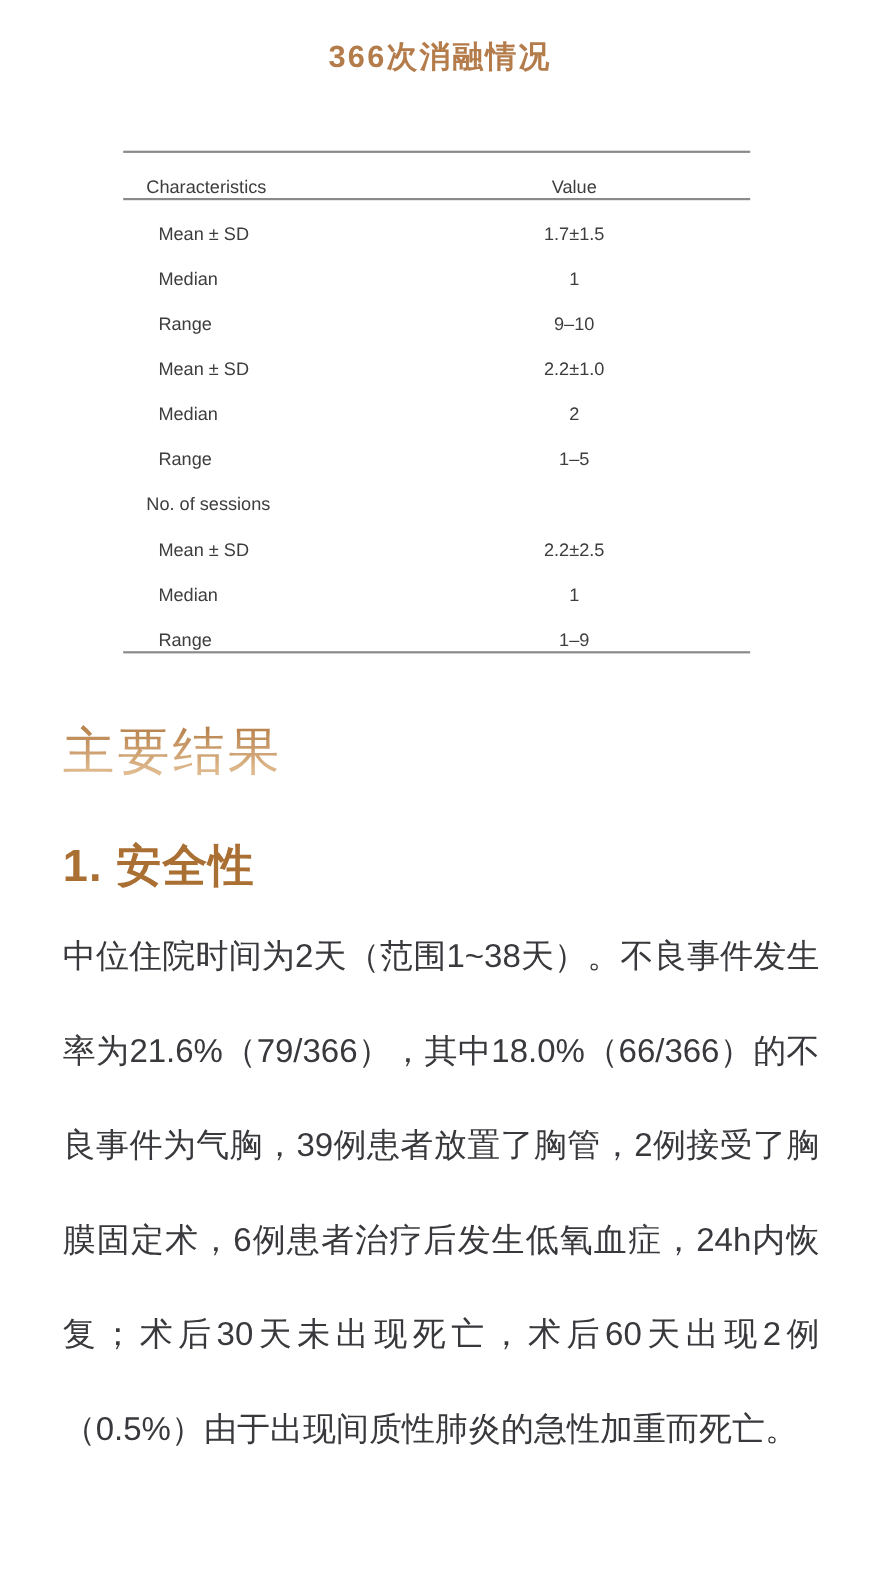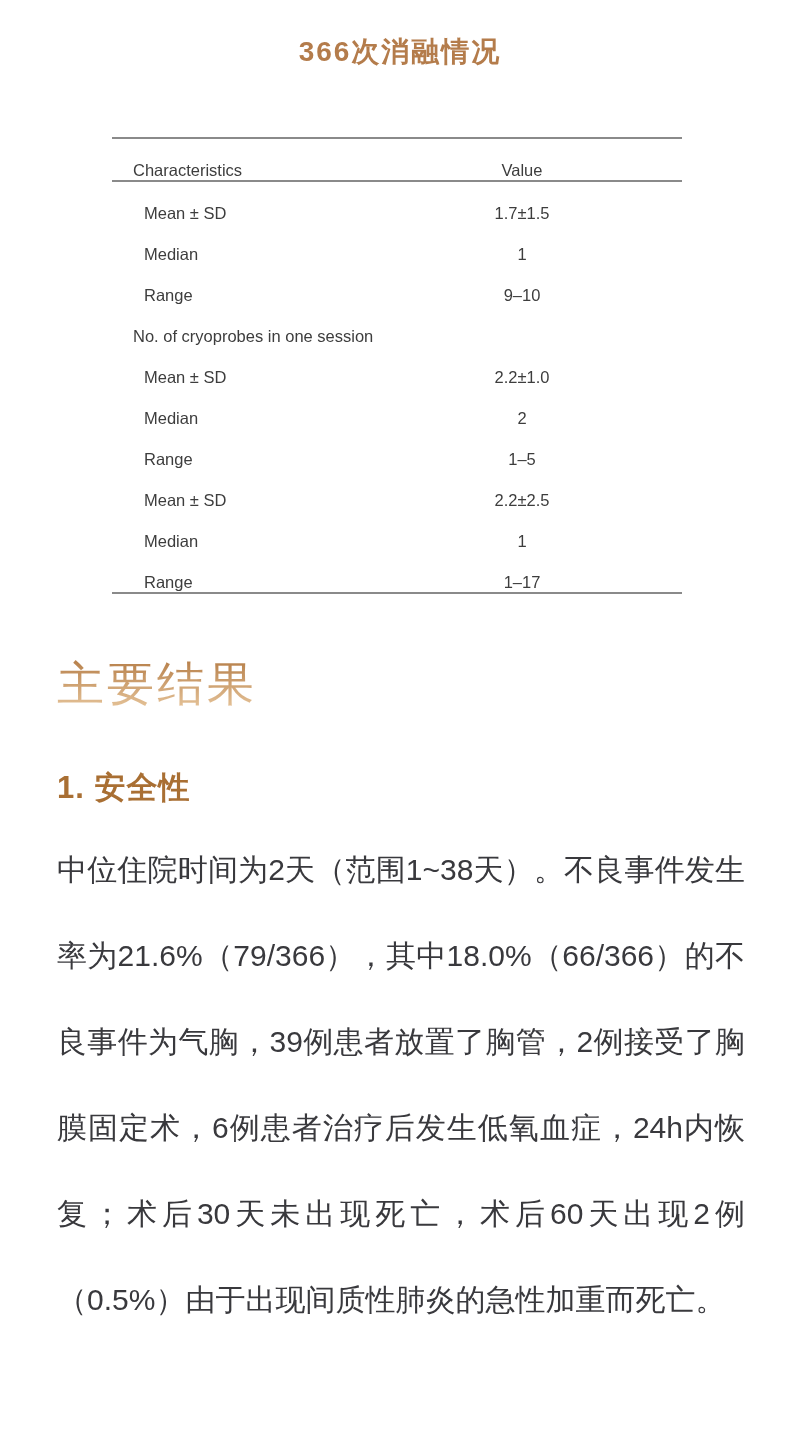--- a/index.html
+++ b/index.html
@@ -74,21 +74,21 @@
   @supports ((-webkit-background-clip: text) or (background-clip: text)) {
     .main-heading {
       background: linear-gradient(180deg, #b9834e 12%, #e6c49a 92%);
       -webkit-background-clip: text;
       background-clip: text;
       color: transparent;
     }
   }
   .sub-heading {
     margin: 53px 55px 0 57px;
-    font-size: 31px;
+    font-size: 41px;
     line-height: 41px;
     font-weight: bold;
     letter-spacing: 1px;
     color: #a96f33;
   }
   .body-paragraph {
     width: 688px;
     margin: 19px 55px 0 57px;
     font-size: 30px;
     line-height: 86px;
@@ -122,51 +122,51 @@
     <span class="c2">1</span>
     <span class="csp"></span>
   </div>
   <div class="trow">
     <span class="c1 indent">Range</span>
     <span class="c2">9–10</span>
     <span class="csp"></span>
   </div>
 
   <div class="trow">
-    <span class="c1">No. of cryoprobes in one session</span>
-  </div>
-  <div class="trow">
     <span class="c1 indent">Mean ± SD</span>
     <span class="c2">2.2±1.0</span>
     <span class="csp"></span>
   </div>
   <div class="trow">
     <span class="c1 indent">Median</span>
     <span class="c2">2</span>
     <span class="csp"></span>
   </div>
   <div class="trow">
     <span class="c1 indent">Range</span>
     <span class="c2">1–5</span>
     <span class="csp"></span>
   </div>
 
   <div class="trow">
+    <span class="c1">No. of sessions</span>
+  </div>
+  <div class="trow">
     <span class="c1 indent">Mean ± SD</span>
     <span class="c2">2.2±2.5</span>
     <span class="csp"></span>
   </div>
   <div class="trow">
     <span class="c1 indent">Median</span>
     <span class="c2">1</span>
     <span class="csp"></span>
   </div>
   <div class="trow">
     <span class="c1 indent">Range</span>
-    <span class="c2">1–17</span>
+    <span class="c2">1–9</span>
     <span class="csp"></span>
   </div>
 
   <div class="rule"></div>
 </figure>
 
 <h1 class="main-heading">主要结果</h1>
 
 <h2 class="sub-heading">1. 安全性</h2>
 

